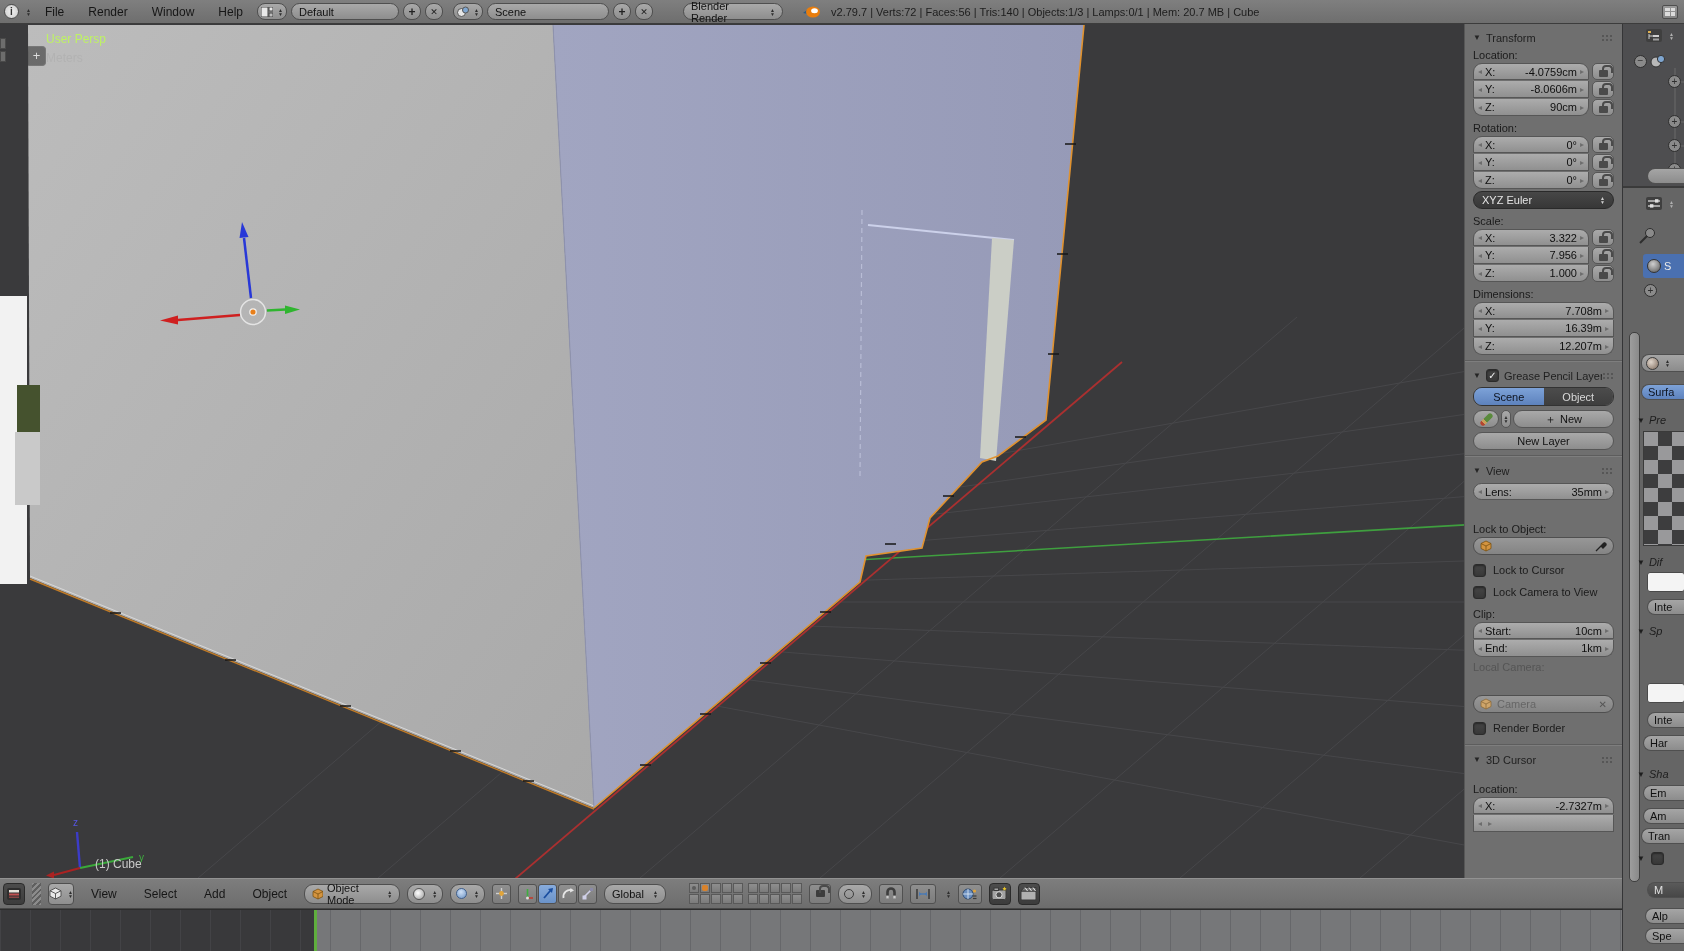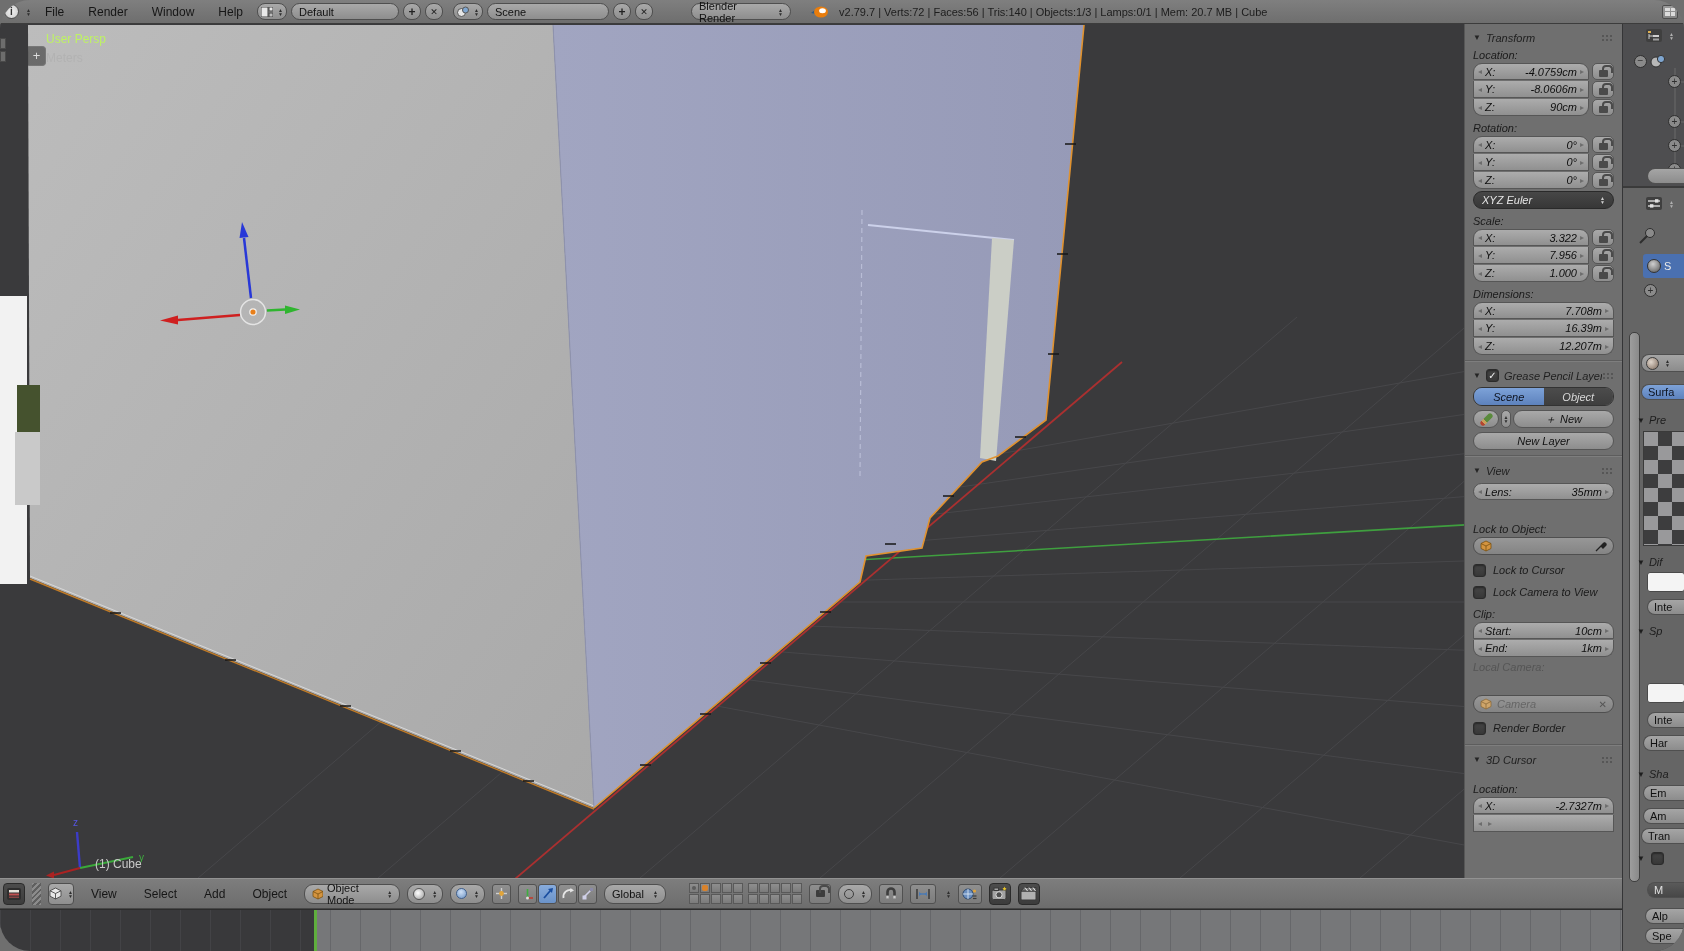--- a/index.html
+++ b/index.html
@@ -1,19 +1,19 @@
 <!DOCTYPE html>
 <html><head>
 <meta charset="utf-8">
 <style>
   * { margin:0; padding:0; box-sizing:border-box; }
   html,body { width:1684px; height:951px; overflow:hidden; background:#6f6f6f;
               font-family:"Liberation Sans","DejaVu Sans",sans-serif; }
   .abs { position:absolute; }
-  #app { position:relative; width:1684px; height:951px; overflow:hidden;border-radius:30px; }
+  #app { position:relative; width:1684px; height:951px; overflow:hidden; }
 
   
   #topbar { left:0; top:0; width:1684px; height:24px;
     background:linear-gradient(#7f7f7f,#6e6e6e); border-bottom:1px solid #3c3c3c;
     display:flex; align-items:center; gap:4px; padding:0 4px; z-index:30; }
   .menu-txt { font-size:12px; color:#161616; padding:2px 10px; cursor:default; }
   .pill { display:inline-flex; align-items:center; height:17px; border-radius:9px;
     background:linear-gradient(#a9a9a9,#8e8e8e); border:1px solid #4f4f4f;
     font-size:11px; color:#111; padding:0 7px; gap:4px; }
   .sqbtn { display:inline-flex; align-items:center; justify-content:center;
@@ -39,21 +39,21 @@
   .vp-label { position:absolute; font-size:12px; z-index:5; }
   #toolshelf-plus { left:28px; top:46px; width:18px; height:20px; z-index:6;
     background:rgba(40,40,40,.55); border:1px solid #777; border-left:none;
     border-radius:0 4px 4px 0; color:#ddd; font-size:13px; text-align:center; line-height:18px; }
   #toolshelf-plus::before { content:"+"; }
   .edge-tab { left:0; width:6px; height:11px; background:#6d6d6d; border:1px solid #4a4a4a; z-index:6; }
 
   
   #npanel { left:1464px; top:24px; width:158px; height:854px; background:#6f6f6f;
     border-left:1px solid #575757; z-index:10; padding:4px 8px 0 8px; overflow:hidden;
-    font-size:11px; color:#1b1b1b;font-style:italic; }
+    font-size:11px; color:#1b1b1b; }
   .phead { display:flex; align-items:center; height:19px; font-size:11px; color:#1f1f1f; }
   .phead::before { content:"\25BC"; font-size:8px; margin-right:5px; color:#252525; }
   .dots { width:13px; height:8px; margin-left:auto;
     background-image:radial-gradient(#565656 32%, transparent 36%);
     background-size:4px 4px; }
   .plabel { height:16px; line-height:16px; color:#1b1b1b; }
   .plabel.dim { color:#555; }
   .nrow { display:flex; align-items:center; margin-bottom:1px; }
   .nf { flex:1; display:flex; align-items:center; height:17px; border-radius:9px;
     background:linear-gradient(#acacac,#909090); border:1px solid #565656;
@@ -196,21 +196,21 @@
           <circle cx="4.5" cy="6.5" r="4" fill="#e6e6e6" stroke="#555"></circle>
           <circle cx="8.5" cy="4" r="3" fill="#7fa6d0" stroke="#555"></circle>
         </svg>
       <span class="stp"></span>
     </span>
     <span class="pill" style="width:122px;">
         <span>Scene</span>
       </span>
     <span class="sqbtn plusbtn"></span>
     <span class="sqbtn closebtn"></span>
-    <span class="pill" style="width:100px;margin-left:34px;">
+    <span class="pill" style="width:100px;margin-left:26px;">
       <span>Blender Render</span>
         <span class="stp" style="margin-left:auto"></span>
     </span>
     <svg width="20" height="15" style="margin-left:14px;">
       <path d="M2 9 L10 3 L7 10 Z" fill="#2a5d8a"></path>
       <ellipse cx="12" cy="8" rx="7" ry="5.5" fill="#e87d0d"></ellipse>
       <ellipse cx="13.5" cy="6.8" rx="3.4" ry="2.5" fill="#ffffff"></ellipse>
     </svg>
     <span id="stats">v2.79.7 | Verts:72 | Faces:56 | Tris:140 | Objects:1/3 | Lamps:0/1 | Mem: 20.7 MB | Cube</span>
     <span class="hdr-grid-ico">

